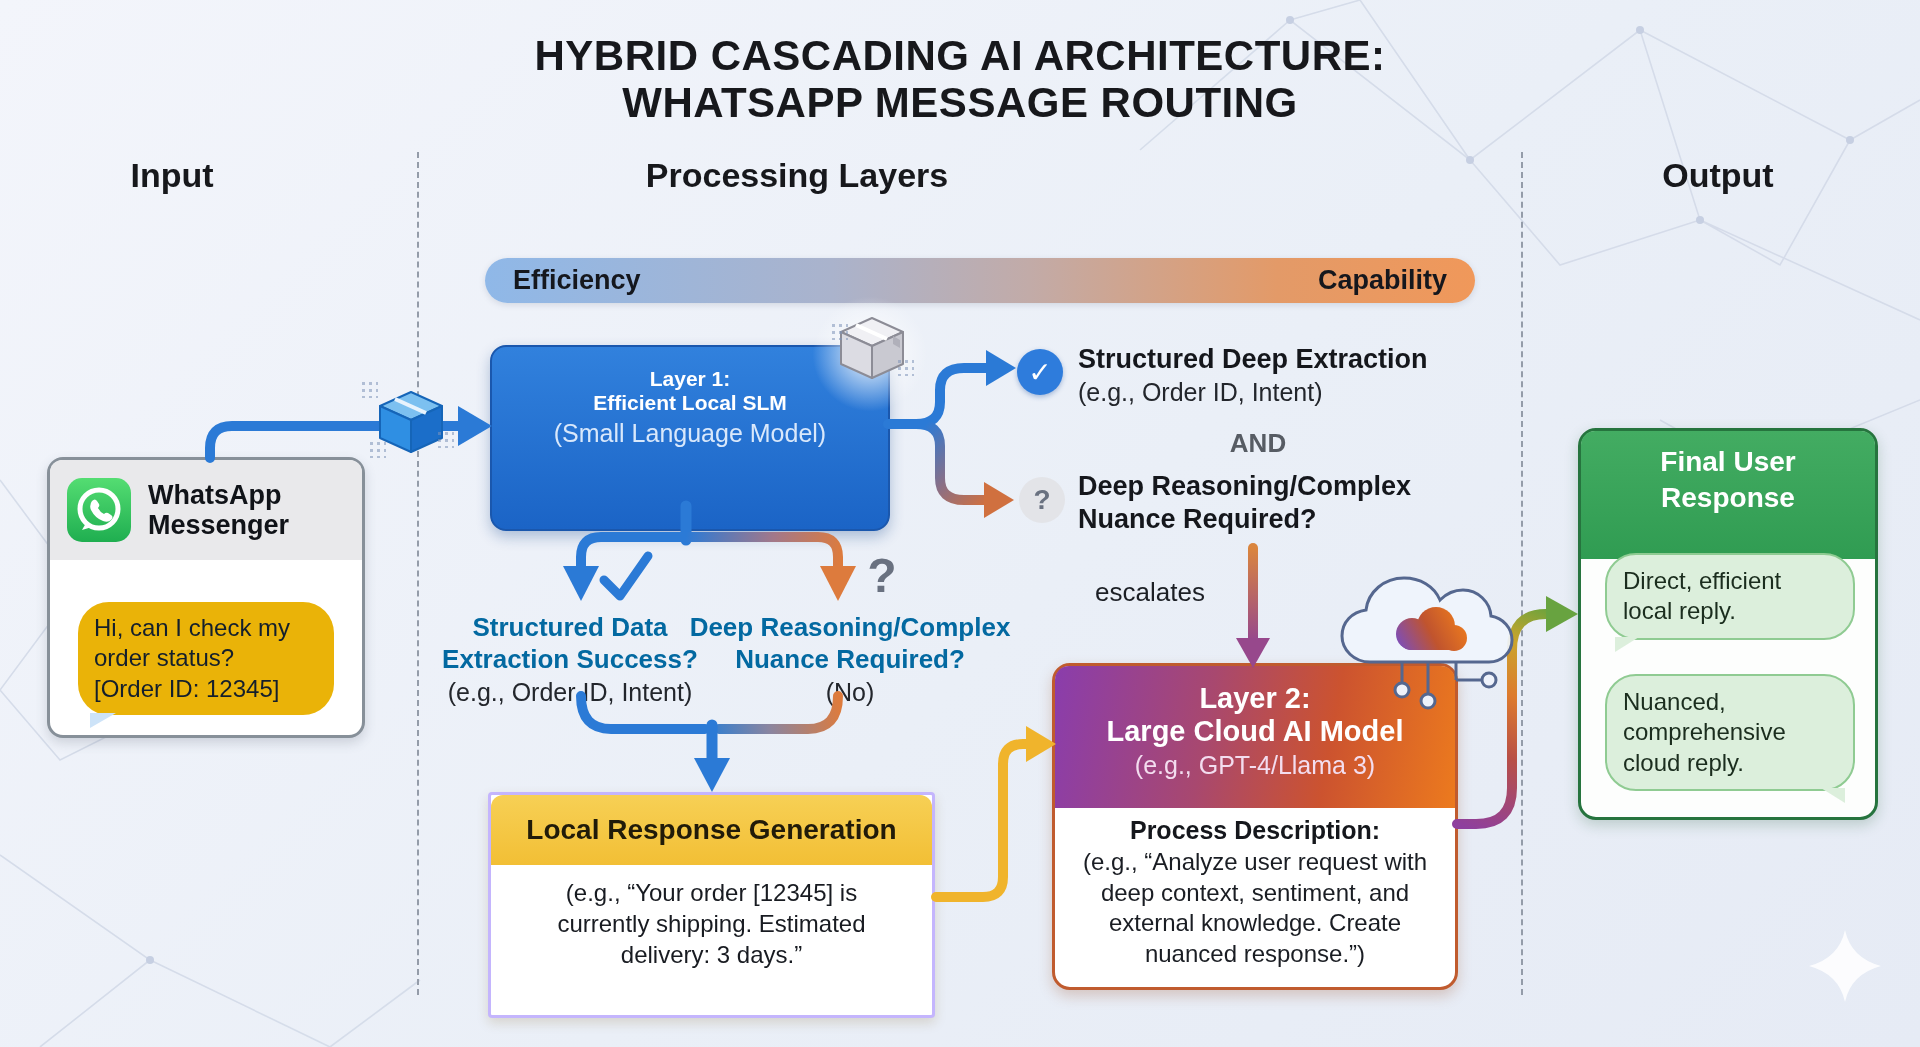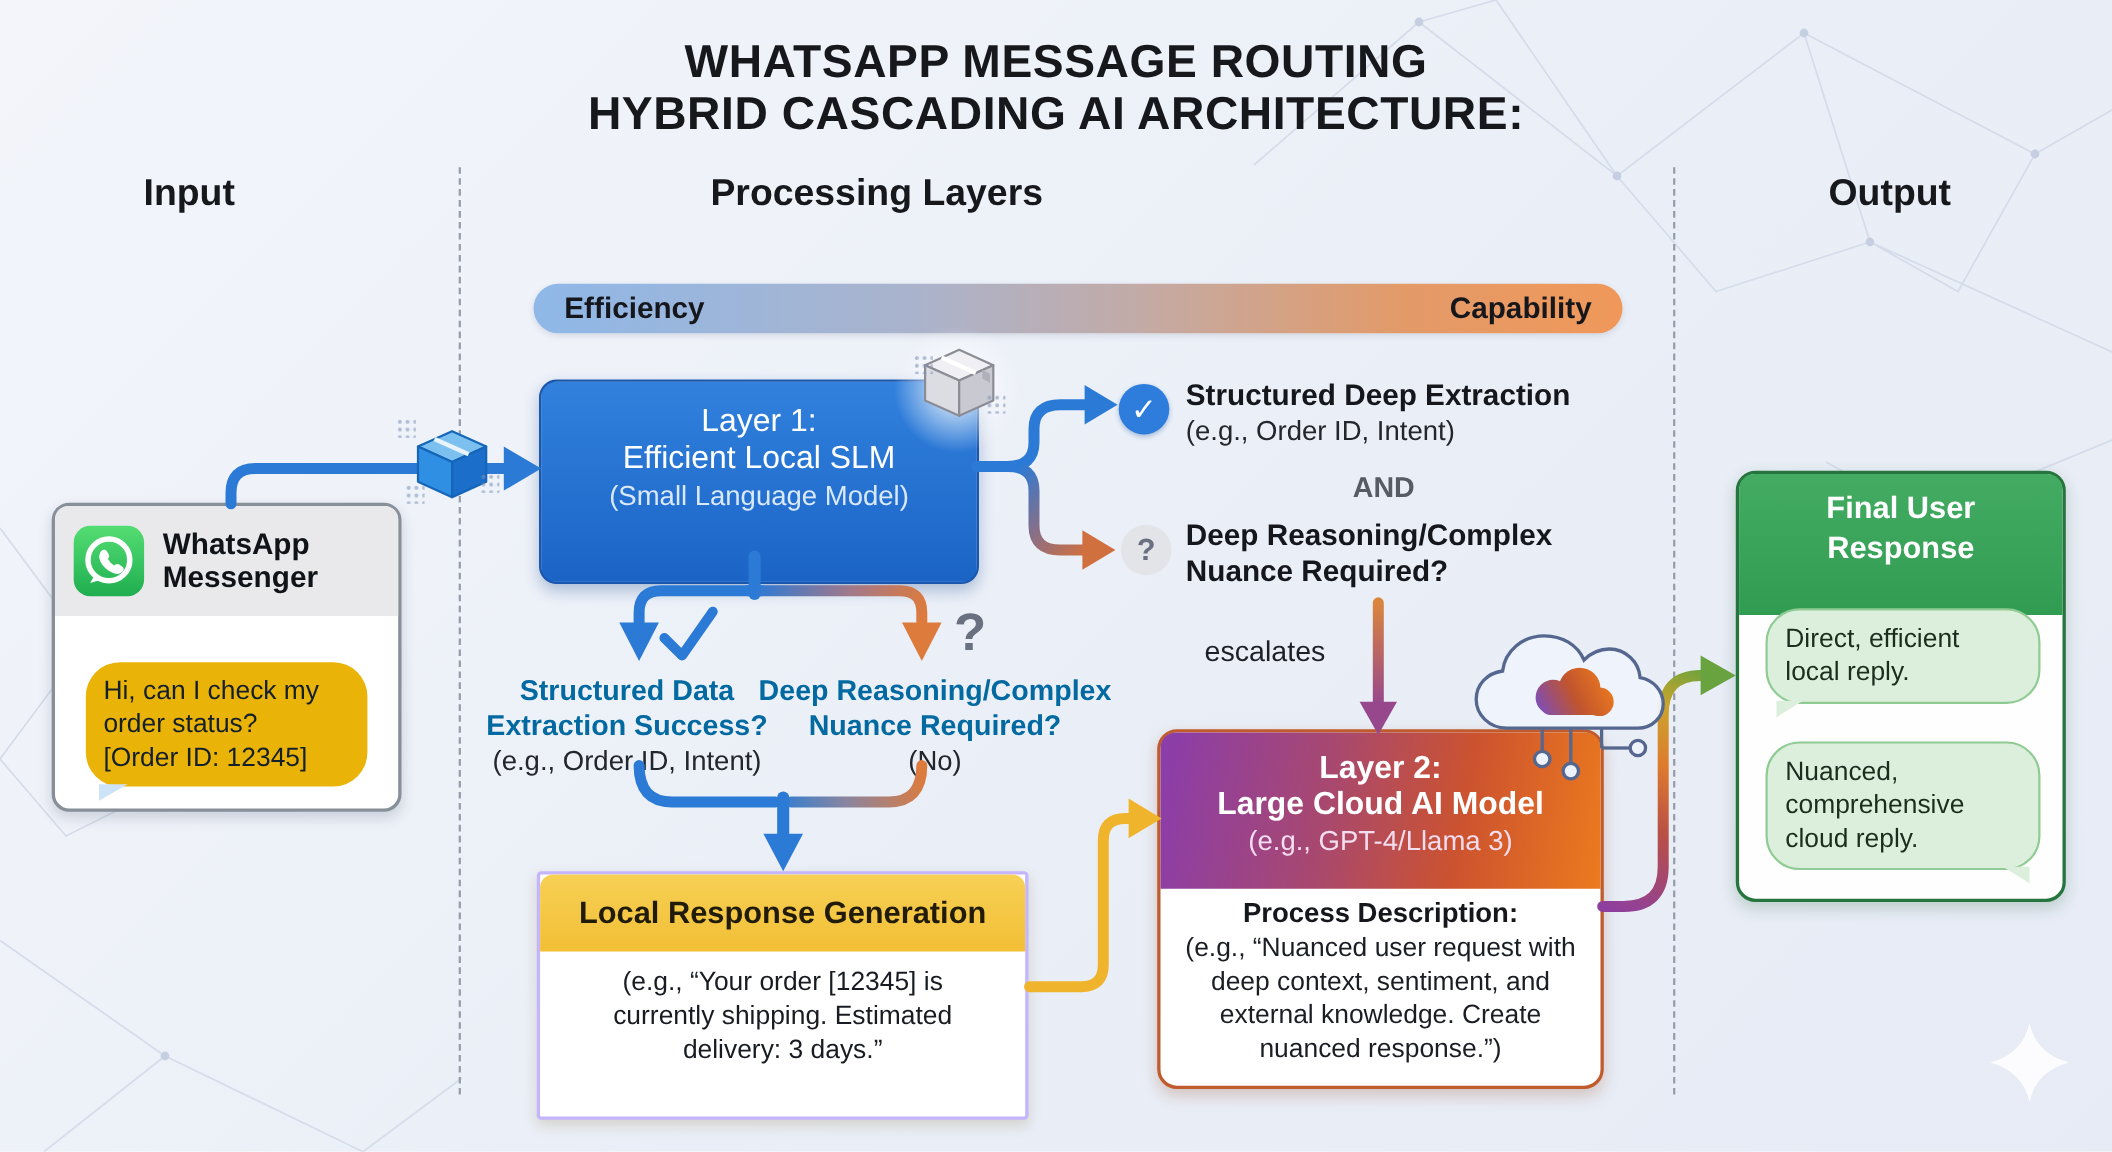--- a/index.html
+++ b/index.html
@@ -41,21 +41,21 @@
     border-radius:12px 12px 0 0;display:flex;align-items:center;padding-left:16px;box-sizing:border-box;gap:16px;}
   .wa-name{font-weight:800;font-size:27px;line-height:1.12;color:#101318;}
   .bubble{border-radius:31px;padding:11px 16px;font-size:24px;line-height:1.27;position:relative;}
   .wa-bubble{position:absolute;left:28px;top:142px;width:224px;background:#eab308;color:#141f2c;}
   .wa-bubble:after{content:"";position:absolute;left:12px;bottom:-13px;
     border-left:26px solid #cde3f8;border-bottom:15px solid transparent;}
 
   .layer1{left:490px;top:345px;width:396px;height:162px;border-radius:16px;
     background:linear-gradient(180deg,#3181dd 0%,#1b64c6 100%);border:2px solid #1a57ad;
     box-shadow:0 6px 14px rgba(20,70,140,.3);color:#fff;text-align:center;padding-top:20px;}
-  .layer1 .l-big{font-weight:400;font-size:29px;line-height:1.14;}
+  .layer1 .l-big{font-weight:700;font-size:21px;line-height:1.14;}
   .layer1 .l-sub{font-weight:400;font-size:25px;color:#d9e8fb;margin-top:4px;}
 
   .circle-badge{width:46px;height:46px;border-radius:50%;display:flex;align-items:center;
     justify-content:center;font-weight:800;font-size:28px;z-index:2;}
   .check-badge{left:1017px;top:349px;background:#2e7cdc;color:#fff;box-shadow:0 2px 5px rgba(30,80,160,.35);}
   .q-badge{left:1019px;top:477px;background:#e3e4e8;color:#697180;}
 
   .rtext{left:1078px;width:370px;z-index:2;}
   .rt-extract{top:343px;}
   .rt-reason{top:470px;}
@@ -136,22 +136,22 @@
       <circle cx="1700" cy="220" r="4"></circle>
         <circle cx="78" cy="585" r="4"></circle>
       <circle cx="150" cy="960" r="4"></circle>
     </g>
     <g fill="#ffffff" opacity="0.85">
       <path d="M1845 930 q6 28 36 36 q-30 8 -36 36 q-6 -28 -36 -36 q30 -8 36 -36 Z"></path>
     </g>
   </svg>
 
   <div class="abs title">
+    <div>HYBRID CASCADING AI ARCHITECTURE:</div>
     <div>WHATSAPP MESSAGE ROUTING</div>
-    <div>HYBRID CASCADING AI ARCHITECTURE:</div>
   </div>
   <div class="abs col-header col-input">Input</div>
   <div class="abs col-header col-processing">Processing Layers</div>
   <div class="abs col-header col-output">Output</div>
 
   <div class="abs dash dash-left"></div>
   <div class="abs dash dash-right"></div>
 
   <div class="abs spectrum">
     <span>Efficiency</span>
@@ -219,21 +219,21 @@
   </div>
 
   <div class="abs panel layer2 layer-boxes">
     <div class="layer2-header">
       <div class="l-big">Layer 2:</div>
       <div class="l-big">Large Cloud AI Model</div>
       <div class="l-sub">(e.g., GPT-4/Llama 3)</div>
     </div>
     <div class="layer2-body">
       <div class="l2b-title">Process Description:</div>
-      <div class="l2b-text preline">(e.g., “Nuanced user request with
+      <div class="l2b-text preline">(e.g., “Analyze user request with
 deep context, sentiment, and
 external knowledge. Create
 nuanced response.”)</div>
     </div>
   </div>
 
   <div class="abs panel final-box layer-boxes">
     <div class="final-header preline">Final User
 Response</div>
     <div class="bubble g-bubble gb1 preline">Direct, efficient

